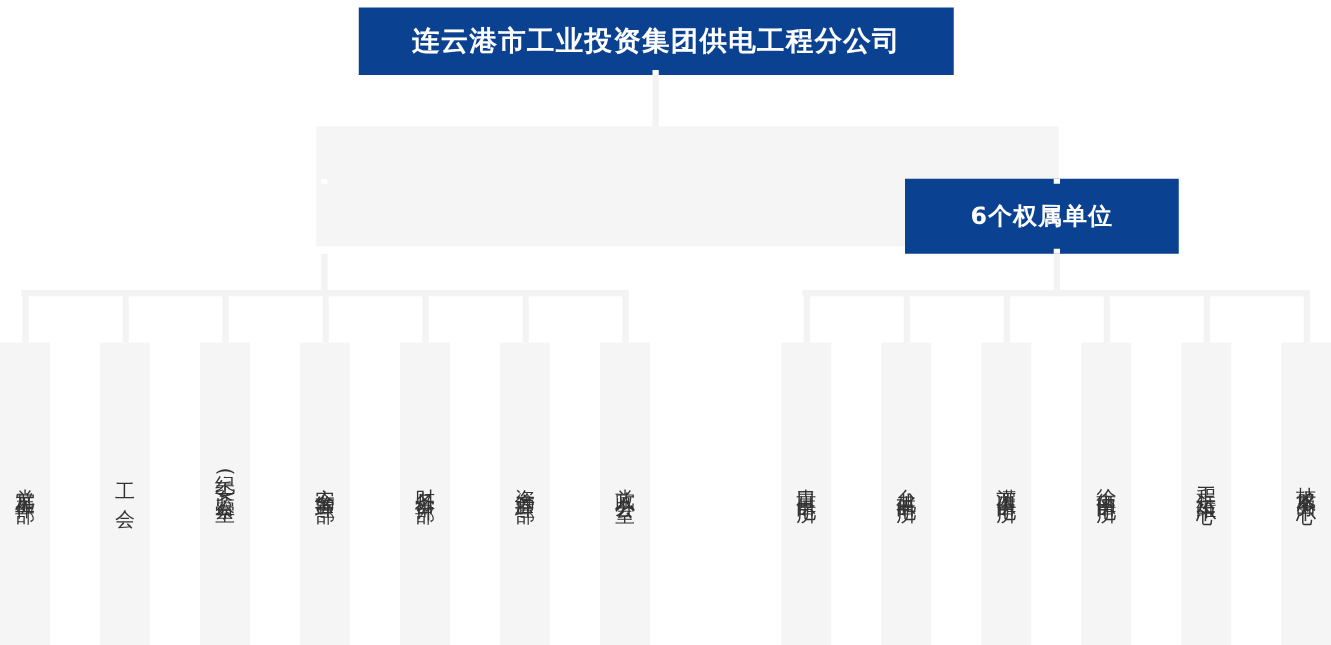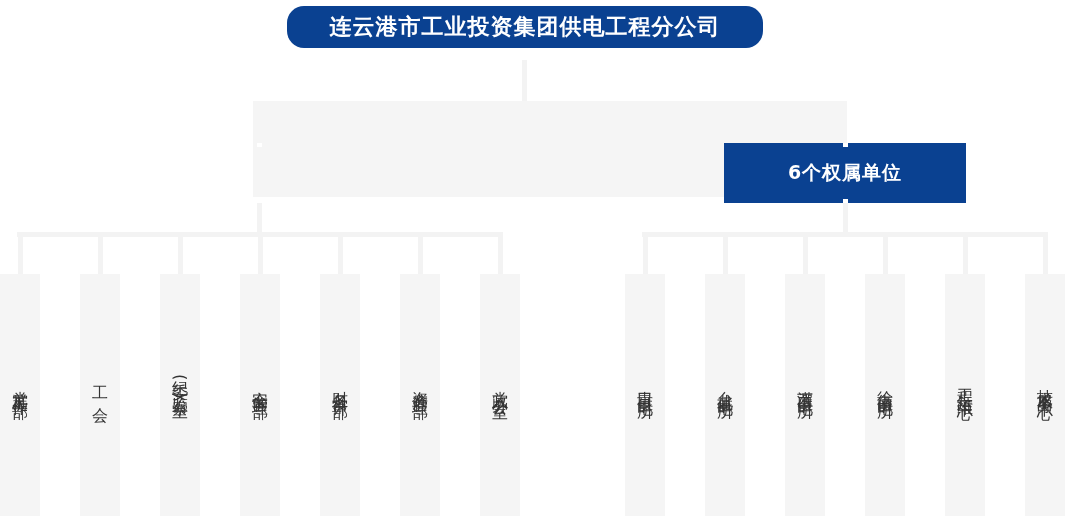--- a/index.html
+++ b/index.html
@@ -5,24 +5,24 @@
   html,body{margin:0;padding:0;background:#ffffff;}
   .stage{
     position:relative;width:1065px;height:516px;background:#ffffff;overflow:hidden;
     font-family:"DejaVu Sans","Liberation Sans",sans-serif;
   }
   
   .blue-node{
     position:absolute;background:var(--node-blue,#0a4191);color:var(--node-text,#fff);
     display:flex;align-items:center;justify-content:center;font-weight:bold;text-align:center;
   }
-  .root-node{left:287px;top:6px;width:476px;height:42px;font-size:22px;letter-spacing:1px;border-radius:17px;}
+  .root-node{left:287px;top:6px;width:476px;height:54px;font-size:22px;letter-spacing:1px;}
   .group-node{top:143px;height:60px;font-size:19px;letter-spacing:1px;}
   .group-node.left{left:137px;width:241px;}
-  .group-node.right{left:724px;width:242px;}
+  .group-node.right{left:724px;width:219px;}
   
   .cline{position:absolute;background:var(--connector,#f3f3f3);}
   .band{position:absolute;left:253px;top:101px;width:594px;height:96px;background:var(--column-bg,#f5f5f5);}
   .root-drop{left:522px;top:60px;width:5px;height:41px;}
   .gl-drop{left:257px;top:203px;width:5px;height:29px;}
   .gr-drop{left:843px;top:203px;width:5px;height:34px;}
   .hline-left{left:17px;top:232px;width:486px;height:5px;}
   .hline-right{left:642px;top:232px;width:406px;height:5px;}
   .v-drop{position:absolute;top:232px;width:5px;height:42px;background:var(--connector,#f3f3f3);}
   .nub{position:absolute;width:5px;height:4px;background:#ffffff;}

